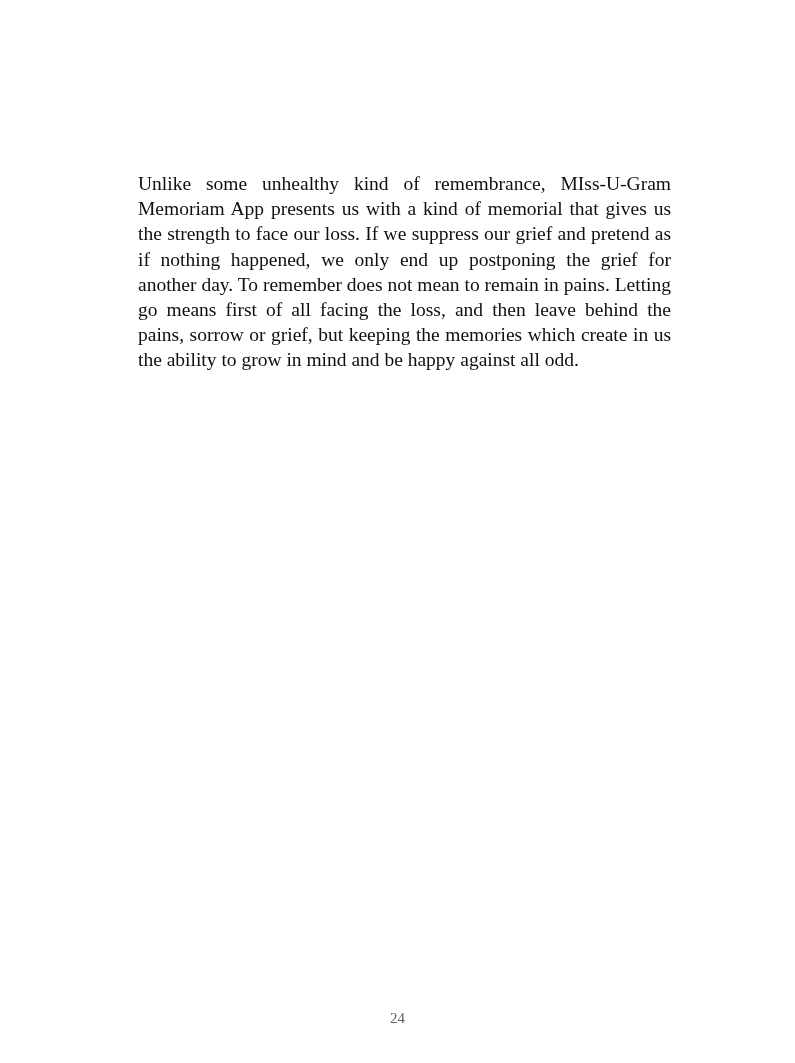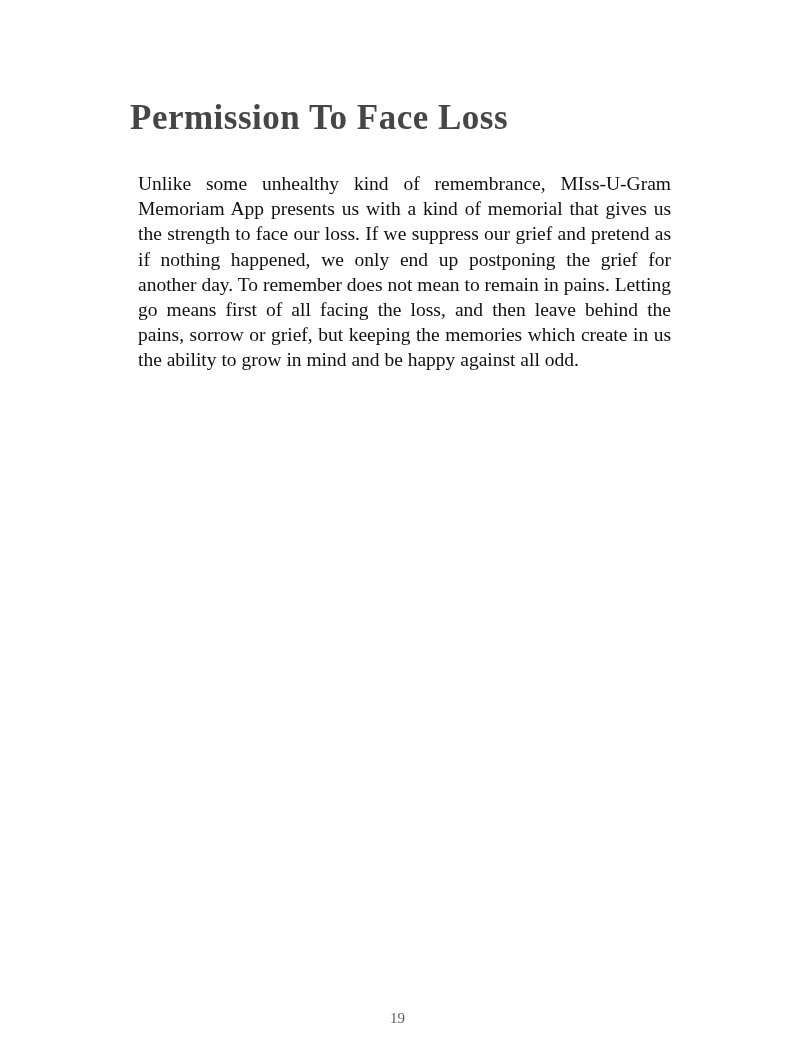--- a/index.html
+++ b/index.html
@@ -49,18 +49,17 @@
     text-align: center;
     font-family: "Liberation Serif", "DejaVu Serif", serif;
     font-size: 15px;
     color: #5f5f5f;
   }
 </style>
 </head>
 <body>
 
 <div class="page">
-  <h1 class="doc-title">Permission To Face Loss</h1>
 
   <p class="doc-paragraph">Unlike some unhealthy kind of remembrance, MIss-U-Gram Memoriam App presents us with a kind of memorial that gives us the strength to face our loss. If we suppress our grief and pretend as if nothing happened, we only end up postponing the grief for another day. To remember does not mean to remain in pains. Letting go means first of all facing the loss, and then leave behind the pains, sorrow or grief, but keeping the memories which create in us the ability to grow in mind and be happy against all odd.</p>
 
-  <div class="page-number">19</div>
+  <div class="page-number">24</div>
 </div>
 
 </body></html>

